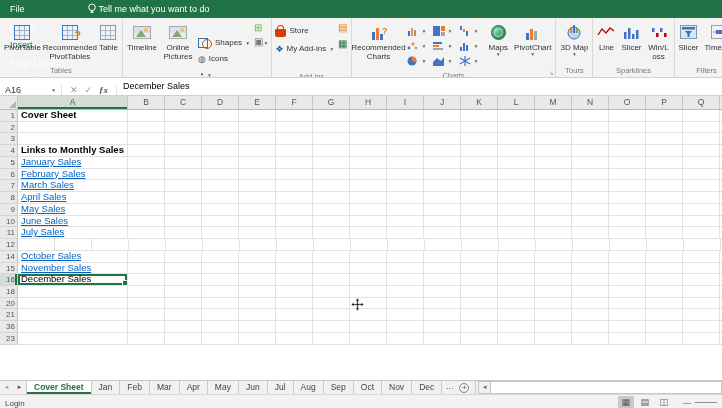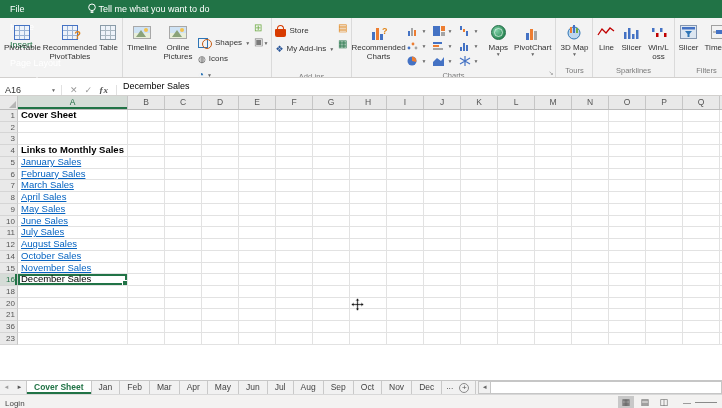--- a/index.html
+++ b/index.html
@@ -144,20 +144,21 @@
           </span>
         <span>Recommended PivotTables</span>
       </div>
       <div class="bigbtn">
         <span class="bicon">
             <span class="grid-ic gray"></span>
           </span>
         <span>Table</span>
       </div>
     </div>
+    <div class="rlabel">Tables</div>
   </div>
 
   <div class="rgroup">
     <div class="rbody">
       <div class="bigbtn">
         <span class="bicon">
             <span class="pic-ic"></span>
           </span>
         <span>Timeline</span>
       </div>
@@ -487,21 +488,20 @@
       <div class="cell-a">June Sales</div>
       <div class="rest"></div>
     </div>
       <div class="grow link">
       <div class="row-h">11</div>
       <div class="cell-a">July Sales</div>
       <div class="rest"></div>
     </div>
       <div class="grow link">
       <div class="row-h">12</div>
-      <div class="cell-a">August Sales</div>
       <div class="rest"></div>
     </div>
       <div class="grow link">
       <div class="row-h">14</div>
       <div class="cell-a">October Sales</div>
       <div class="rest"></div>
     </div>
       <div class="grow link">
       <div class="row-h">15</div>
       <div class="cell-a">November Sales</div>

